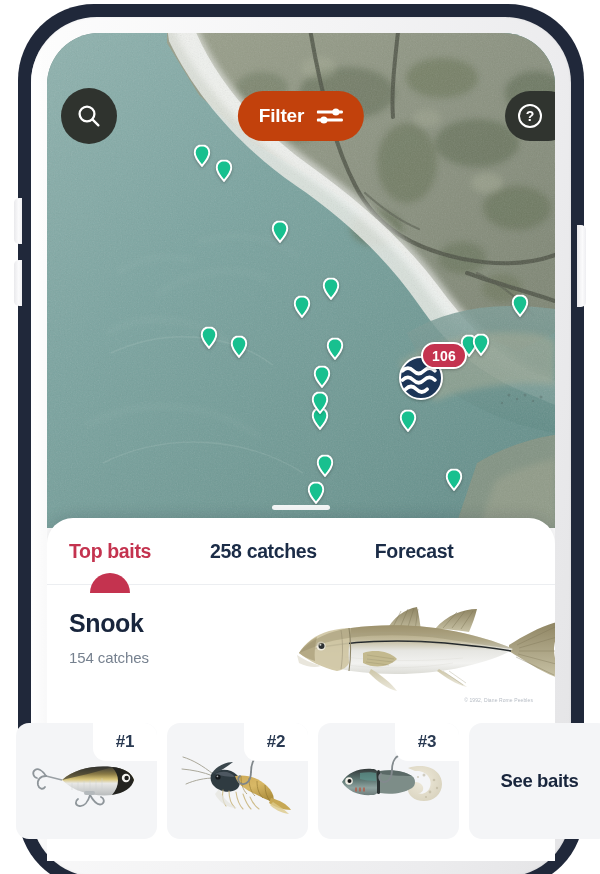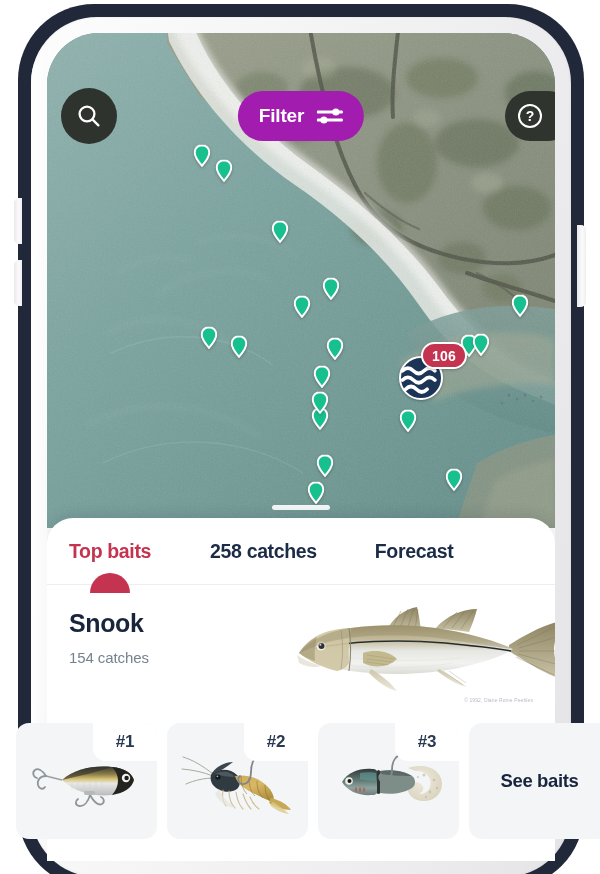--- a/index.html
+++ b/index.html
@@ -138,21 +138,21 @@
     display: flex; align-items: center; justify-content: center;
     cursor: pointer;
   }
   .filter-btn {
     position: absolute;
     left: 50%; transform: translateX(-50%);
     top: 3px;
     height: 50px;
     padding: 0 21px;
     border-radius: 25px;
-    background: #a21caf;
+    background: #c2410c;
     display: flex; align-items: center; gap: 13px;
     cursor: pointer;
   }
   .filter-btn .lbl {
     color: #ffffff; font-size: 19px; font-weight: 700;
     letter-spacing: -.2px;
   }
   .help-btn {
     position: absolute;
     right: -18px; top: 3px;

